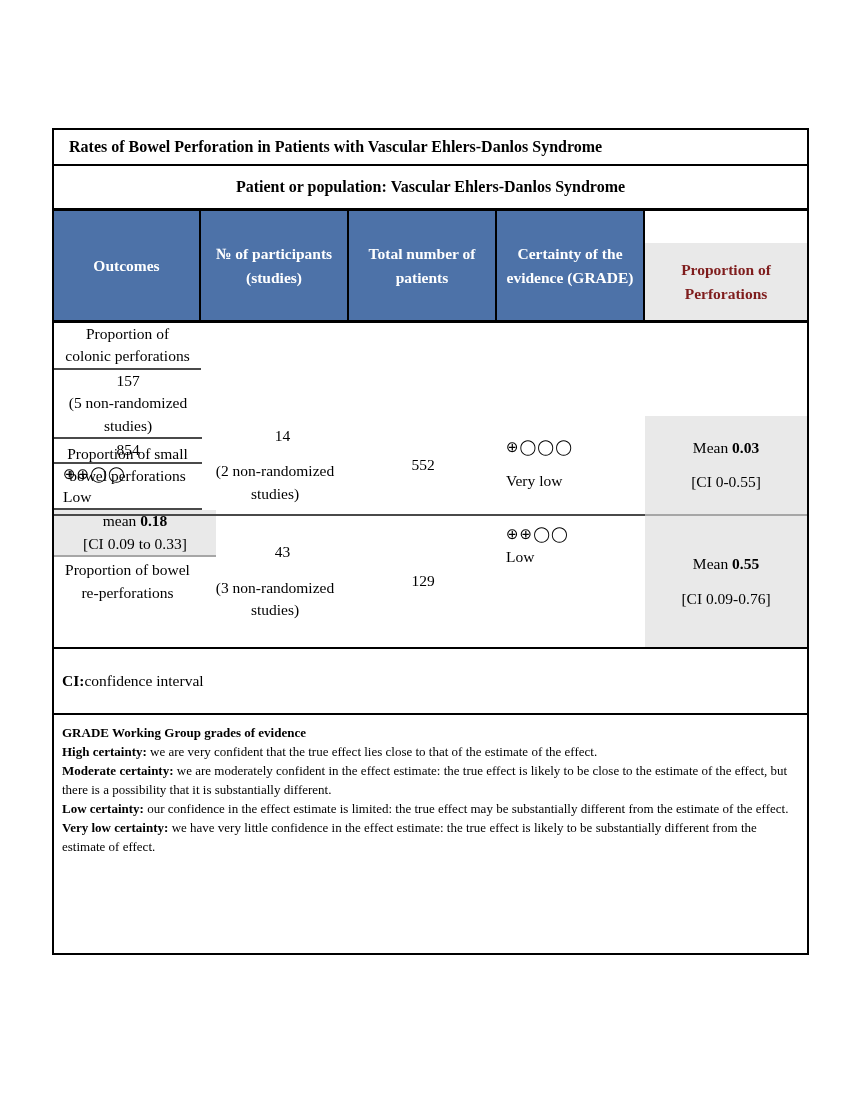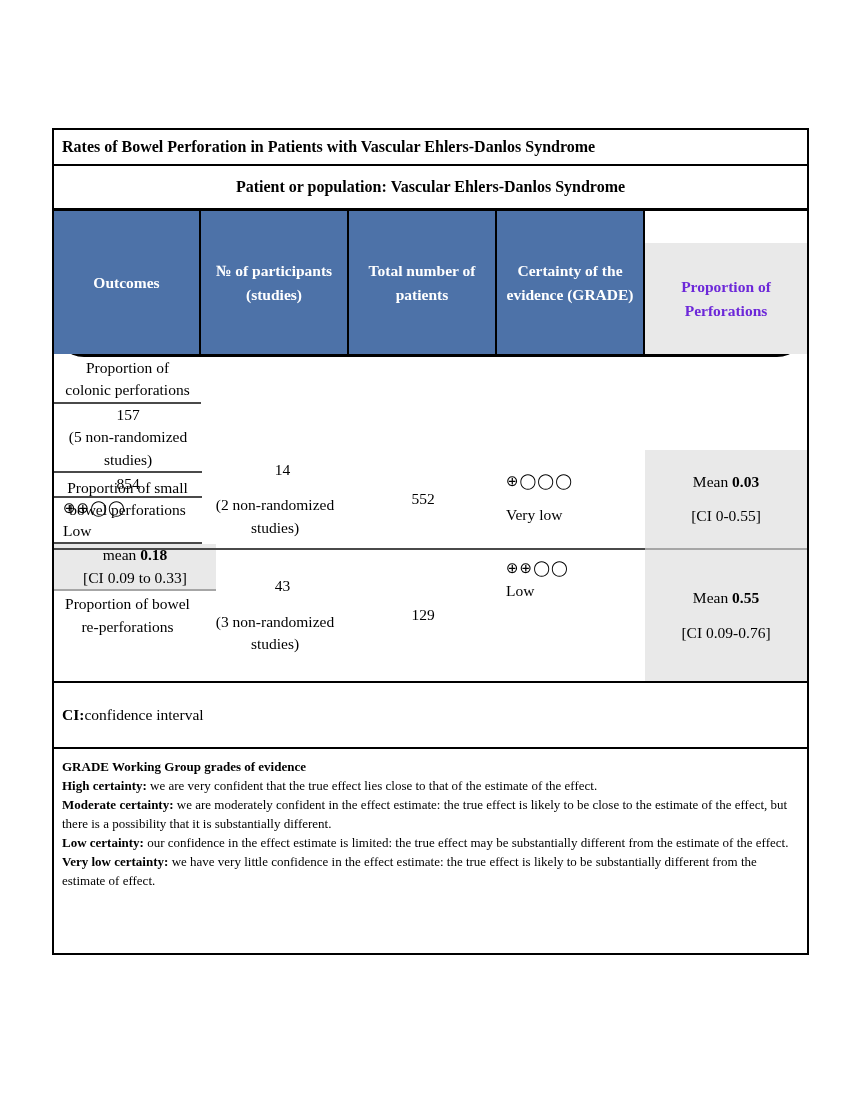--- a/index.html
+++ b/index.html
@@ -15,50 +15,49 @@
     width: 757px; height: 827px;
     border: 2px solid #000;
     background: #fff;
     display: flex;
     flex-direction: column;
   }
   .title-row {
     height: 36px;
     border-bottom: 2px solid #000;
     display: flex; align-items: center;
-    padding: 0 8px;
+    padding: 0 15px;
     font-weight: bold; font-size: 16px;
   }
   .subtitle-row {
     height: 45px;
     border-bottom: 3px solid #000;
     display: flex; align-items: center;
     padding: 0 8px;
     font-weight: bold; font-size: 16px; justify-content: center;
   }
   .header-row {
-    height: 146px;
+    height: 112px;
     border-bottom: 3px solid #000;
     display: flex;
-    border-radius: 30px;
   }
   .header-row .cell {
     display: flex; align-items: center; justify-content: center;
     text-align: center;
     font-weight: bold; font-size: 15.5px; line-height: 1.5;
     padding: 0 8px;
   }
   .hdr-blue {
     background: var(--header-blue, #4d72a8);
     color: #fff;
     border-right: 2px solid #000;
   }
   .hdr-grey {
     background: var(--shaded-col, #e9e9e9);
-    color: #6d28d9;
+    color: #7f1d1d;
     margin-top: 32px;
   }
   .c1 { width: 147px; }
   .c2 { width: 148px; }
   .c3 { width: 148px; }
   .c4 { width: 148px; }
   .c5 { width: 162px; }
   .data-row { display: flex; }
   .data-row .cell {
     display: flex; flex-direction: column;

